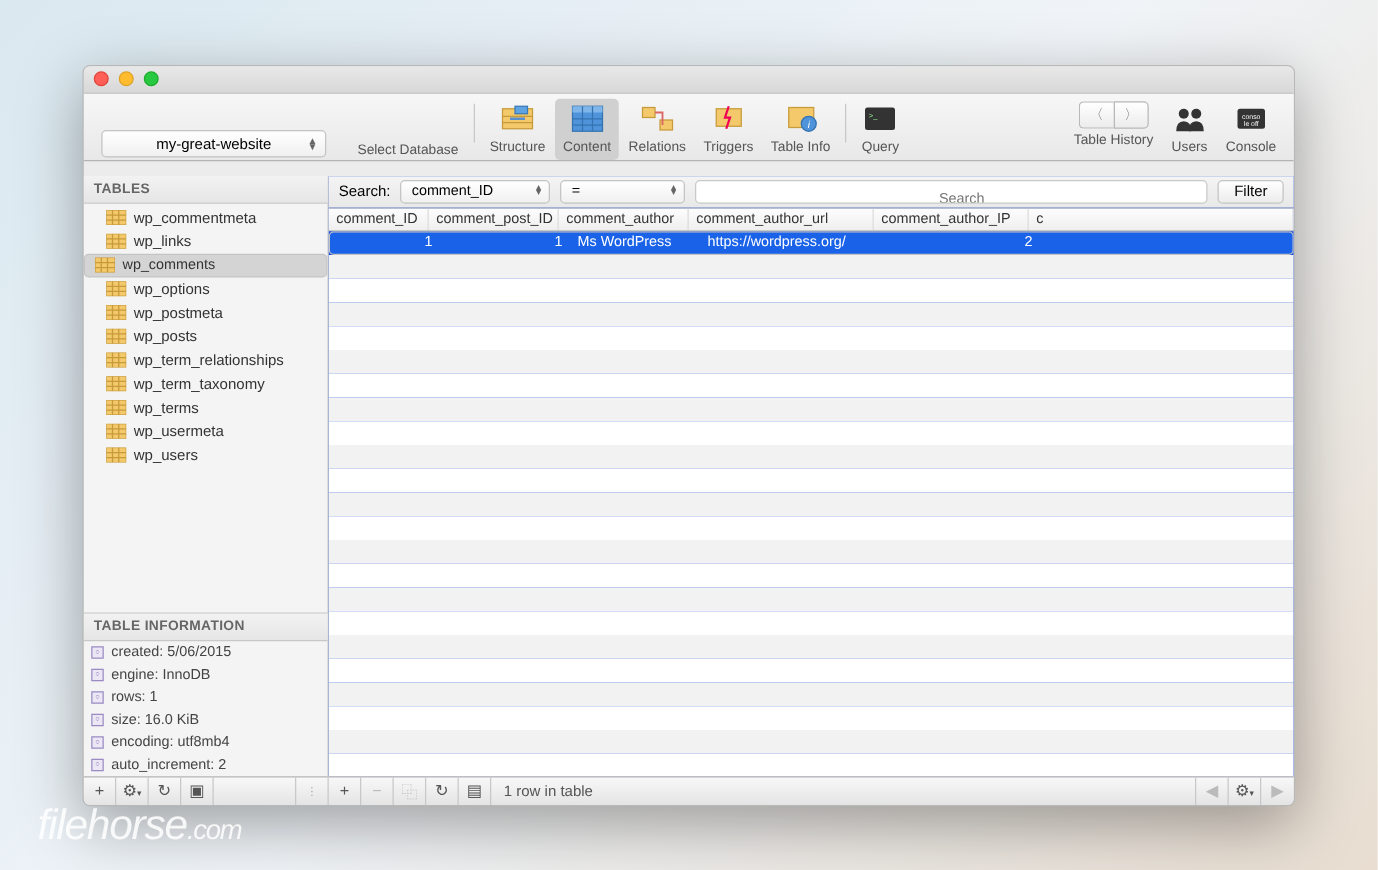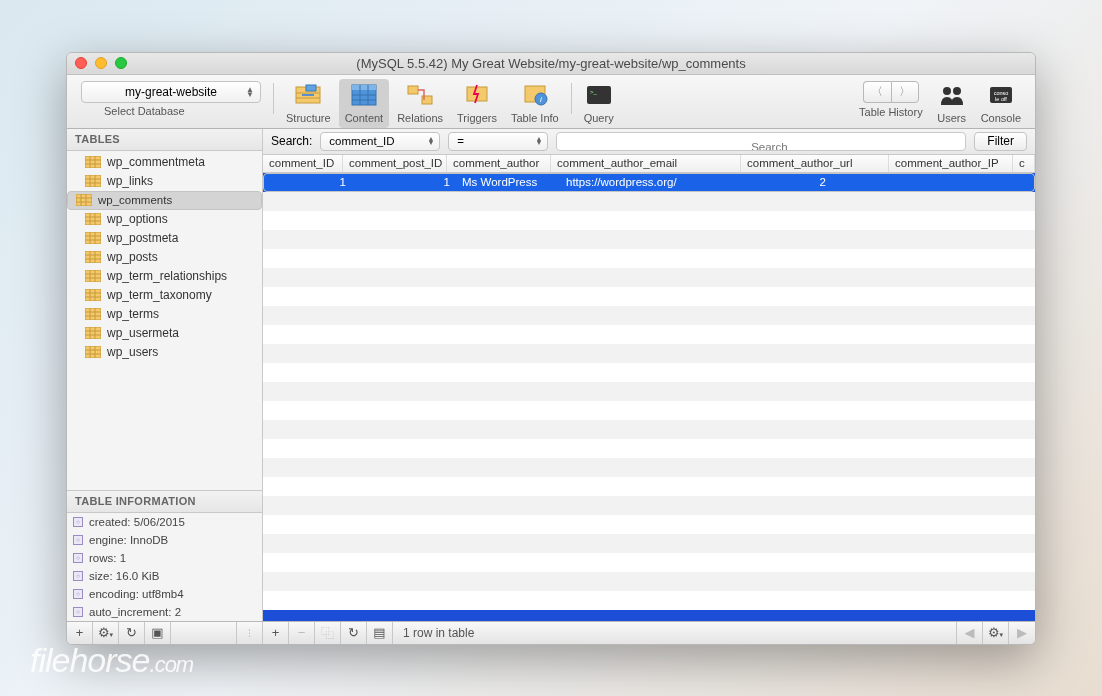--- a/index.html
+++ b/index.html
@@ -6,36 +6,36 @@
 body { background: linear-gradient(135deg, #dae8f0 0%, #f0f4f8 50%, #e8ddd0 100%); width: 1102px; height: 696px; display: flex; align-items: center; justify-content: center; position: relative; }
 .window { width: 970px; height: 593px; background: #ececec; border-radius: 6px; box-shadow: 0 15px 50px rgba(0,0,0,0.35); display: flex; flex-direction: column; overflow: hidden; border: 1px solid #b8b8b8; }
 .titlebar { height: 22px; background: linear-gradient(#e8e8e8,#d8d8d8); display: flex; align-items: center; padding: 0 8px; border-bottom: 1px solid #c0c0c0; position: relative; }
 .dots { display: flex; gap: 8px; z-index: 2; }
 .dot { width: 12px; height: 12px; border-radius: 50%; }
 .dot.r { background: #ff5f57; border: 0.5px solid #e24238; }
 .dot.y { background: #febc2e; border: 0.5px solid #e0a127; }
 .dot.g { background: #28c840; border: 0.5px solid #1cac2b; }
 .wtitle { position: absolute; left: 0; right: 0; text-align: center; font-size: 13px; color: #4a4a4a; }
 .toolbar { height: 54px; background: linear-gradient(#f7f7f7,#e8e8e8); border-bottom: 1px solid #b4b4b4; display: flex; align-items: stretch; padding: 4px 8px 0 8px; gap: 2px; }
-.tb-left { display: flex; flex-direction: column; align-items: flex-start; gap: 2px; padding: 2px 6px; }
+.tb-left { display: flex; flex-direction: row; align-items: flex-end; gap: 2px; padding: 2px 6px; }
 .db-select { width: 180px; height: 22px; background: linear-gradient(#fff,#f0f0f0); border: 1px solid #c4c4c4; border-radius: 4px; font-size: 12px; display: flex; align-items: center; justify-content: center; position: relative; padding: 0 18px; }
 .db-arrows { position: absolute; right: 6px; font-size: 8px; color: #666; line-height: 5px; }
 .tb-sub { font-size: 11px; color: #555; margin-left: 23px; }
 .tb-sep { width: 1px; background: #c8c8c8; margin: 4px 4px 14px 4px; }
 .tb-btn { display: flex; flex-direction: column; align-items: center; padding: 2px 6px; gap: 3px; cursor: pointer; border-radius: 4px; }
 .tb-btn.active { background: #d0d0d0; }
 .tb-icon { width: 30px; height: 28px; display: flex; align-items: center; justify-content: center; }
 .tb-label { font-size: 11px; color: #555; }
 .tb-spacer { flex: 1; }
 .tb-hist { display: flex; flex-direction: column; align-items: center; gap: 3px; padding: 2px 6px; }
 .hist-btns { display: flex; }
 .hist-b { width: 28px; height: 22px; background: linear-gradient(#fff,#ececec); border: 1px solid #b8b8b8; display: flex; align-items: center; justify-content: center; font-size: 11px; color: #777; }
 .hist-b:first-child { border-radius: 4px 0 0 4px; border-right: none; }
 .hist-b:last-child { border-radius: 0 4px 4px 0; }
-.body { display: flex; flex: 1; min-height: 0; }
+.body { display: flex; flex: 1; min-height: 0; margin-top: 12px; }
 .sidebar { width: 196px; background: #f4f4f4; border-right: 1px solid #c8c8c8; display: flex; flex-direction: column; }
 .sb-header { height: 22px; background: linear-gradient(#f2f2f2,#e6e6e6); border-bottom: 1px solid #c8c8c8; padding: 0 8px; font-size: 11px; font-weight: 600; color: #666; display: flex; align-items: center; letter-spacing: 0.3px; }
 .sb-list { flex: 1; overflow: auto; padding-top: 2px; }
 .sb-item { display: flex; align-items: center; gap: 6px; padding: 2px 8px 2px 18px; font-size: 12px; color: #333; height: 19px; }
 .sb-item.sel { background: #d4d4d4; }
 .tbl-ico { width: 16px; height: 12px; display: inline-block; }
 .sb-info { border-top: 1px solid #c8c8c8; }
 .info-row { display: flex; align-items: center; gap: 6px; padding: 3px 6px; font-size: 11.5px; color: #444; }
 .info-dot { width: 10px; height: 10px; border: 1px solid #9a8cc2; background: #ebe7f5; display: inline-flex; align-items: center; justify-content: center; font-size: 6px; color: #7a6bb0; }
 .main { flex: 1; display: flex; flex-direction: column; background: #1d4ed8; min-width: 0; }
@@ -71,21 +71,20 @@
 <body>
 
 <div class="window">
 
   <div class="titlebar">
     <div class="dots">
       <div class="dot r"></div>
       <div class="dot y"></div>
       <div class="dot g"></div>
     </div>
-    <div class="wtitle">(MySQL 5.5.42) My Great Website/my-great-website/wp_comments</div>
   </div>
 
   <div class="toolbar">
     <div class="tb-left">
       <div class="db-select">
         <span>my-great-website</span>
         <span class="db-arrows">▲<br>▼</span>
       </div>
       <div class="tb-sub">Select Database</div>
     </div>
@@ -376,21 +375,20 @@
           <span class="search-ico">🔍</span>
           <input class="search-input" style="text-align: center;" placeholder="Search">
         </div>
         <button class="filter-btn">Filter</button>
       </div>
 
       <div class="thead">
         <div class="th c0">comment_ID</div>
         <div class="th c1">comment_post_ID</div>
         <div class="th c2">comment_author</div>
-        <div class="th c3">comment_author_email</div>
         <div class="th c4">comment_author_url</div>
         <div class="th c5">comment_author_IP</div>
         <div class="th" style="flex:1">c</div>
       </div>
 
       <div class="tbody" id="tbody">
           <div class="tr sel">
             <div class="td c0 num">1</div>
             <div class="td c1 num">1</div>
             <div class="td c2">Ms WordPress</div>

